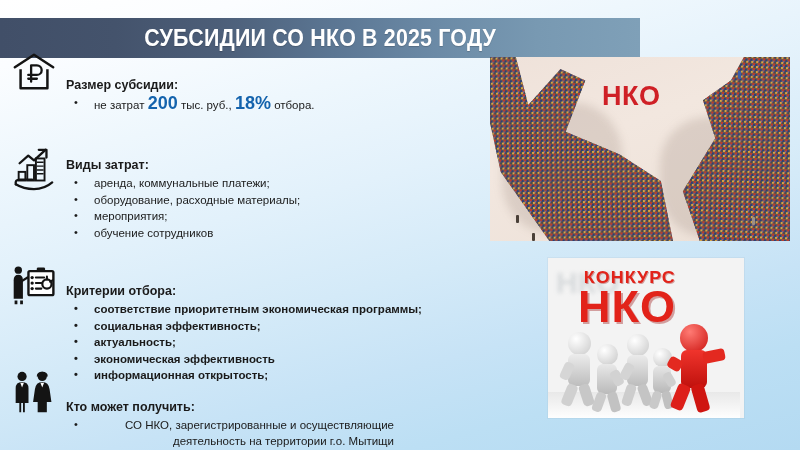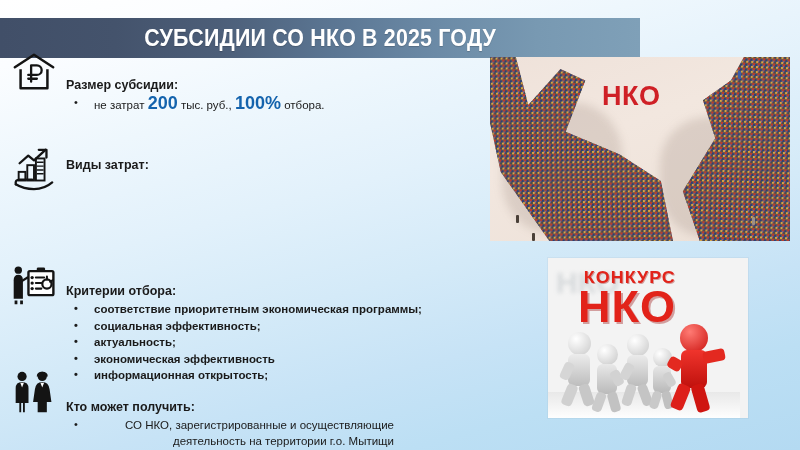--- a/index.html
+++ b/index.html
@@ -160,24 +160,23 @@
   }
   .tiny-person {
     position: absolute;
     width: 3px; height: 8px;
     background: #4a4038;
     border-radius: 1px;
   }
 
   #photo-contest {
     left: 548px; top: 258px;
-    width: 160px; height: 160px;
+    width: 196px; height: 160px;
     background: #f3f3f3;
     box-shadow: 0 0 0 1px rgba(0,0,0,0.03);
-    padding-left: 40px;
   }
   #contest-ghost {
     position: absolute;
     left: 8px; top: 10px;
     width: 120px; height: 86px;
     color: rgba(120,130,140,0.22);
     font-size: 30px;
     font-weight: bold;
     line-height: 30px;
     filter: blur(2px);
@@ -237,21 +236,21 @@
         <path d="M21 16 V33 M21 16 h6 a5 5 0 0 1 0 10 h-9 M18 30 h9" fill="none" stroke="#141414" stroke-width="2.4" stroke-linecap="round" stroke-linejoin="round"></path>
       </svg>
     </div>
     <div class="sec-body">
       <div class="sec-heading">Размер субсидии:</div>
       <ul class="bullets">
         <li>
           <span>не затрат</span>
           <span class="big-num">200</span>
           <span>тыс. руб.,</span>
-          <span class="big-num">100%</span>
+          <span class="big-num">18%</span>
           <span>отбора.</span>
         </li>
       </ul>
     </div>
   </div>
 
   <div class="section" id="sec-costs">
     <div class="sec-icon">
       <svg class="icon-svg" width="46" height="46" viewBox="0 0 48 48" aria-hidden="true">
         <path d="M5 40 q8 5 19 5 q11 0 19 -7" fill="none" stroke="#141414" stroke-width="2.4" stroke-linecap="round"></path>
@@ -259,20 +258,26 @@
         <rect x="8" y="27" width="7" height="9" fill="none" stroke="#141414" stroke-width="2"></rect>
         <rect x="17" y="20" width="7" height="16" fill="none" stroke="#141414" stroke-width="2"></rect>
         <rect x="26" y="13" width="9" height="23" fill="none" stroke="#141414" stroke-width="2"></rect>
         <path d="M27 17 h7 M27 21 h7 M27 25 h7 M27 29 h7" stroke="#141414" stroke-width="1.4"></path>
         <path d="M9 18 L18 10 L24 15 L36 4" fill="none" stroke="#141414" stroke-width="2.4" stroke-linecap="round" stroke-linejoin="round"></path>
         <path d="M29 4 h8 v8" fill="none" stroke="#141414" stroke-width="2.4" stroke-linecap="round" stroke-linejoin="round"></path>
       </svg>
     </div>
     <div class="sec-body">
       <div class="sec-heading">Виды затрат:</div>
+      <ul class="bullets">
+        <li>аренда, коммунальные платежи;</li>
+        <li>оборудование, расходные материалы;</li>
+        <li>мероприятия;</li>
+        <li>обучение сотрудников</li>
+      </ul>
     </div>
   </div>
 
   <div class="section" id="sec-criteria">
     <div class="sec-icon">
       <svg class="icon-svg" width="48" height="48" viewBox="0 0 52 48" aria-hidden="true">
         <circle cx="9" cy="9" r="4" fill="#141414"></circle>
         <path d="M9 14 q-5 0 -5 6 v20 h10 V20 q0 -6 -5 -6 z" fill="#141414"></path>
         <path d="M5 42 h3 v4 h-3 z M11 42 h3 v4 h-3 z" fill="#141414"></path>
         <path d="M11 22 L19 17" stroke="#141414" stroke-width="2.4" stroke-linecap="round"></path>

